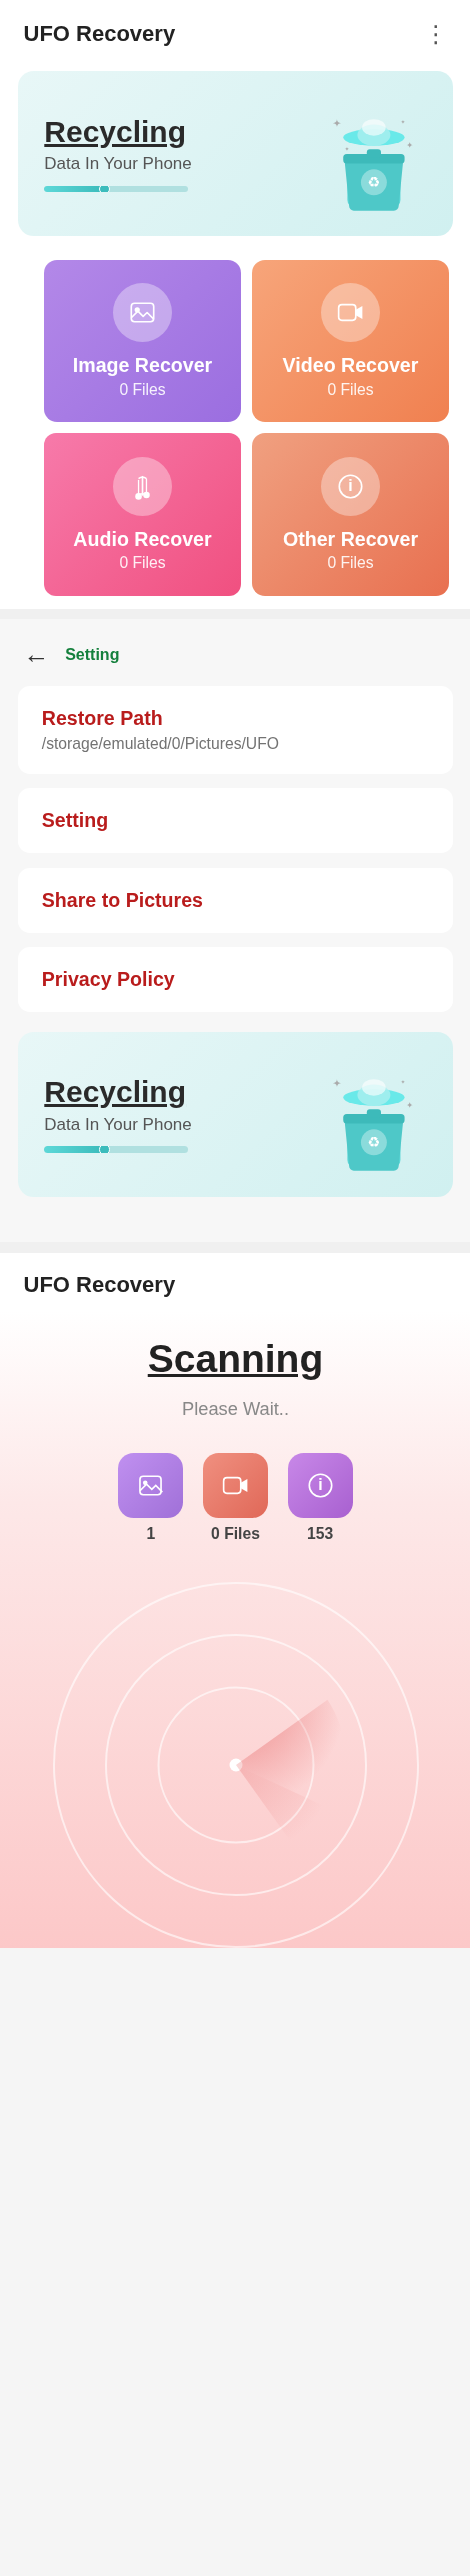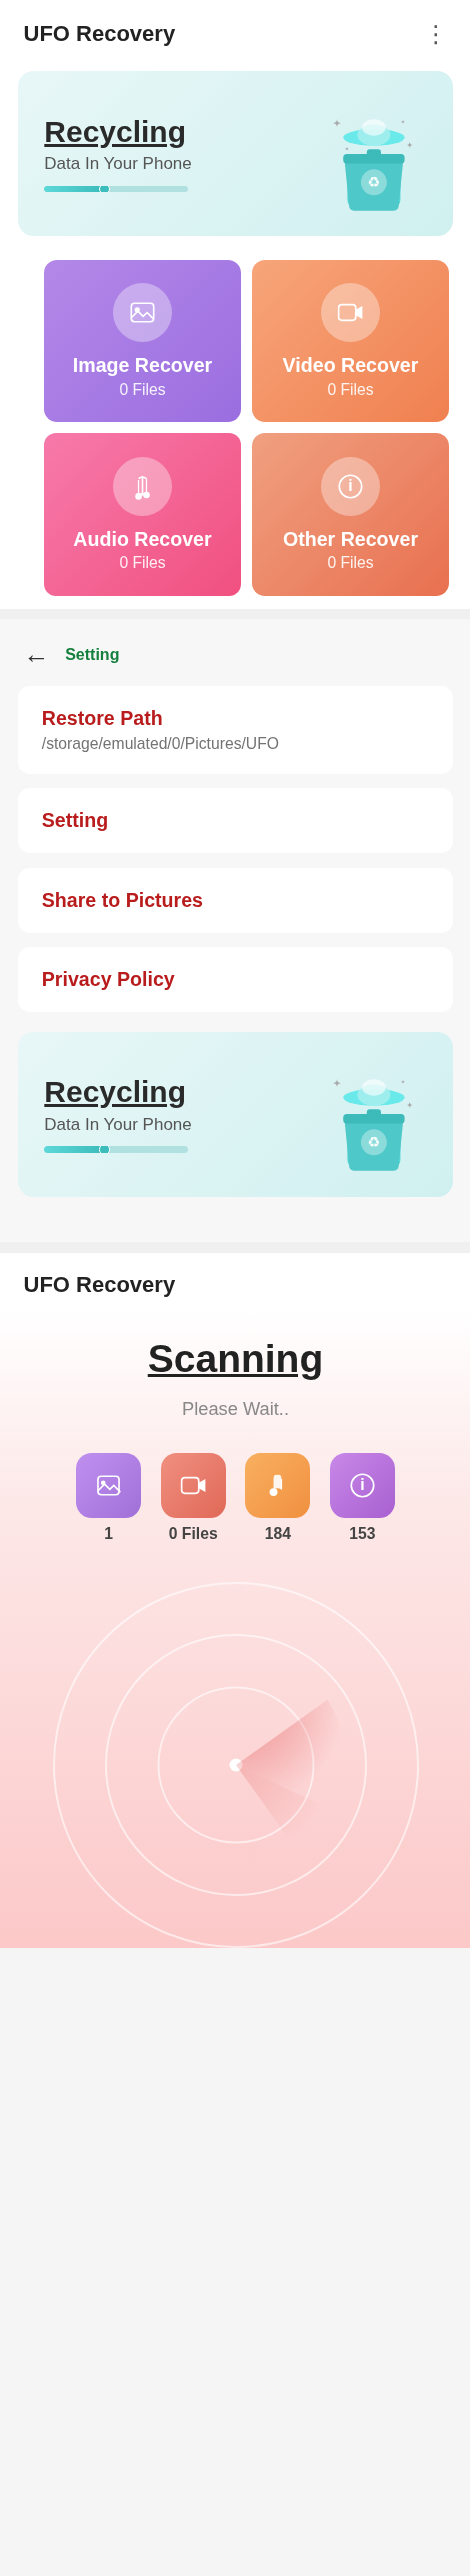--- a/index.html
+++ b/index.html
@@ -501,30 +501,20 @@
       <div class="scan-icon-item">
         <div class="scan-icon-box coral-s">
           <svg width="29" height="29" viewBox="0 0 44 44" fill="none">
             <rect x="4" y="10" width="26" height="24" rx="5" stroke="white" stroke-width="2.5" fill="none"></rect>
             <path d="M30 18 l10-6 v20 l-10-6 z" fill="white"></path>
           </svg>
         </div>
         <span class="scan-icon-count">0 Files</span>
       </div>
 
-      <div class="scan-icon-item">
-        <div class="scan-icon-box orange-s">
-          <svg width="29" height="29" viewBox="0 0 44 44" fill="none">
-            <path d="M22 6 Q28 4 28 12 L28 28 Q22 24 16 28 L16 12 Q16 4 22 6Z" fill="white" opacity="0.9"></path>
-            <circle cx="16" cy="32" r="6" fill="white"></circle>
-            <path d="M28 12 L28 28" stroke="white" stroke-width="2"></path>
-          </svg>
-        </div>
-        <span class="scan-icon-count">184</span>
-      </div>
 
       <div class="scan-icon-item">
         <div class="scan-icon-box purple2-s">
           <svg width="29" height="29" viewBox="0 0 44 44" fill="none" style="font-size:44px">
             <circle cx="22" cy="22" r="17" stroke="white" stroke-width="2.5" fill="none"></circle>
             <text x="22" y="29" text-anchor="middle" font-size="24" fill="white" font-weight="bold">i</text>
           </svg>
         </div>
         <span class="scan-icon-count">153</span>
       </div>

